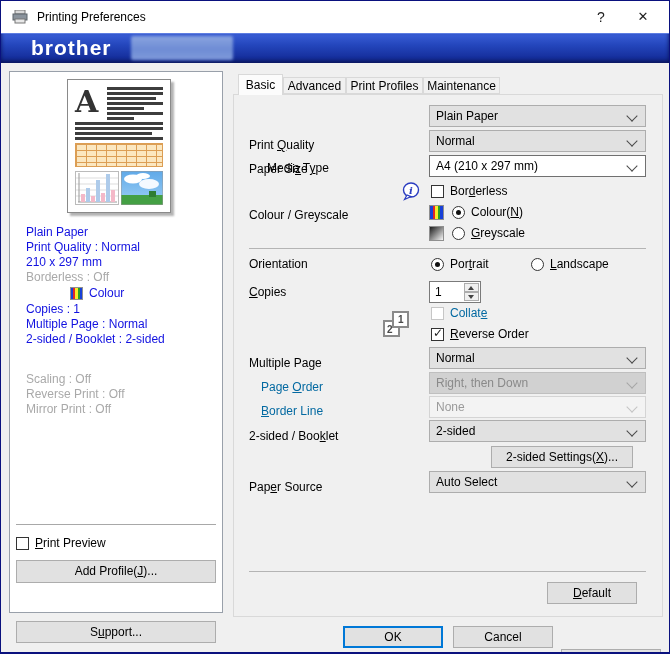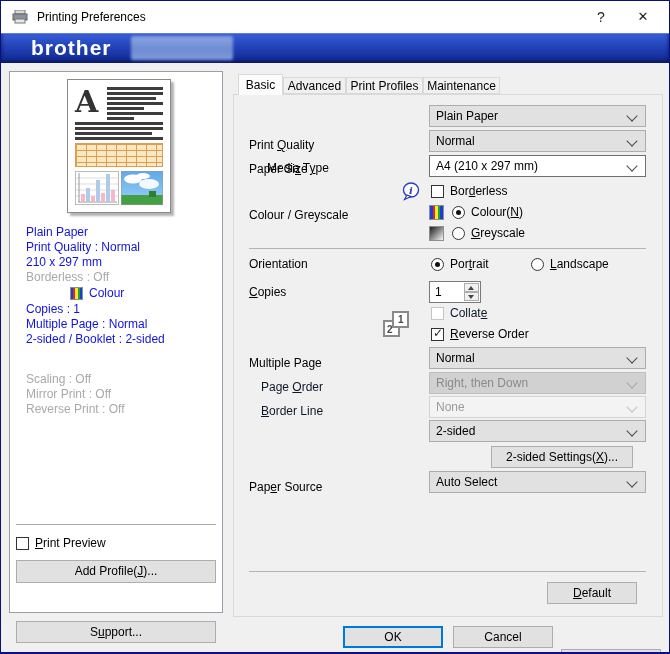--- a/index.html
+++ b/index.html
@@ -54,21 +54,21 @@
     background:linear-gradient(135deg,#1c1c1c,#f8f8f8);}
   .swatch-colour.big{width:15px;height:15px;}
   
   .hline{position:absolute;height:1px;background:#a8a8a8;}
   .checkbox{position:absolute;width:13px;height:13px;background:#fff;border:1px solid #333;box-sizing:border-box;}
   .checkbox.checked::after{content:"✓";position:absolute;left:1px;top:-3px;font-size:12px;color:#1a1a1a;}
   .checkbox.disabled{border-color:#c6c6c6;}
   .radio{position:absolute;width:13px;height:13px;border:1px solid #333;border-radius:50%;background:#fff;box-sizing:border-box;}
   .radio.selected::after{content:"";position:absolute;left:3px;top:3px;width:5px;height:5px;border-radius:50%;background:#111;}
   .ctl-label{position:absolute;font-size:12px;white-space:nowrap;}
-  .ctl-label.dis{color:#0f172a;}
+  .ctl-label.dis{color:#0369a1;}
   .btn{position:absolute;background:#e1e1e1;border:1px solid #adadad;box-sizing:border-box;
     text-align:center;font-size:12px;cursor:default;}
   .btn.focused{border:2px solid #0078d7;}
   .combo{position:absolute;width:217px;height:22px;background:#e1e1e1;border:1px solid #adadad;
     box-sizing:border-box;padding-left:6px;line-height:20px;font-size:12px;white-space:nowrap;overflow:hidden;}
   .combo .chev{position:absolute;right:9px;top:6px;width:7px;height:7px;
     border-right:1px solid #4a4a4a;border-bottom:1px solid #4a4a4a;transform:rotate(45deg);}
   .combo.white{background:#fff;border-color:#707070;}
   .combo.dis-dark{background:#d1d1d1;color:#8a8a8a;border-color:#bfbfbf;}
   .combo.dis-dark .chev{border-color:#a6a6a6;}
@@ -183,22 +183,22 @@
       <div class="sum-line muted">Borderless : Off</div>
       <div class="sum-line blue icon-line">
         <span class="swatch-colour"></span>
         <span>Colour</span>
       </div>
       <div class="sum-line blue">Copies : 1</div>
       <div class="sum-line blue">Multiple Page : Normal</div>
       <div class="sum-line blue">2-sided / Booklet : 2-sided</div>
       <div class="sum-gap"></div>
       <div class="sum-line muted">Scaling : Off</div>
+      <div class="sum-line muted">Reverse Print : Off</div>
       <div class="sum-line muted">Mirror Print : Off</div>
-      <div class="sum-line muted">Reverse Print : Off</div>
     </div>
 
     <div class="hline" style="left:6px;top:452px;width:200px;"></div>
 
     <div class="checkbox" style="left:6px;top:465px;"></div>
     <span class="ctl-label" style="left:25px;top:464px;"><u>P</u>rint Preview</span>
 
     <div class="btn" style="left:6px;top:488px;width:200px;height:23px;line-height:21px;">Add Profile(<u>J</u>)...</div>
   </div>
 
@@ -285,20 +285,21 @@
       <span>Right, then Down</span>
       <span class="chev"></span>
     </div>
 
     <span class="ctl-label dis" style="left:27px;top:305px;line-height:22px;"><u>B</u>order Line</span>
     <div class="combo dis-light" style="left:195px;top:301px;">
       <span>None</span>
       <span class="chev"></span>
     </div>
 
+    <span class="ctl-label" style="left:15px;top:330px;line-height:22px;">2-sided / Boo<u>k</u>let</span>
     <div class="combo" style="left:195px;top:325px;">
       <span>2-sided</span>
       <span class="chev"></span>
     </div>
 
     <div class="btn" style="left:257px;top:351px;width:142px;height:22px;line-height:20px;">2-sided Settings(<u>X</u>)...</div>
 
     <span class="ctl-label" style="left:15px;top:381px;line-height:22px;">Pap<u>e</u>r Source</span>
     <div class="combo" style="left:195px;top:376px;">
       <span>Auto Select</span>

